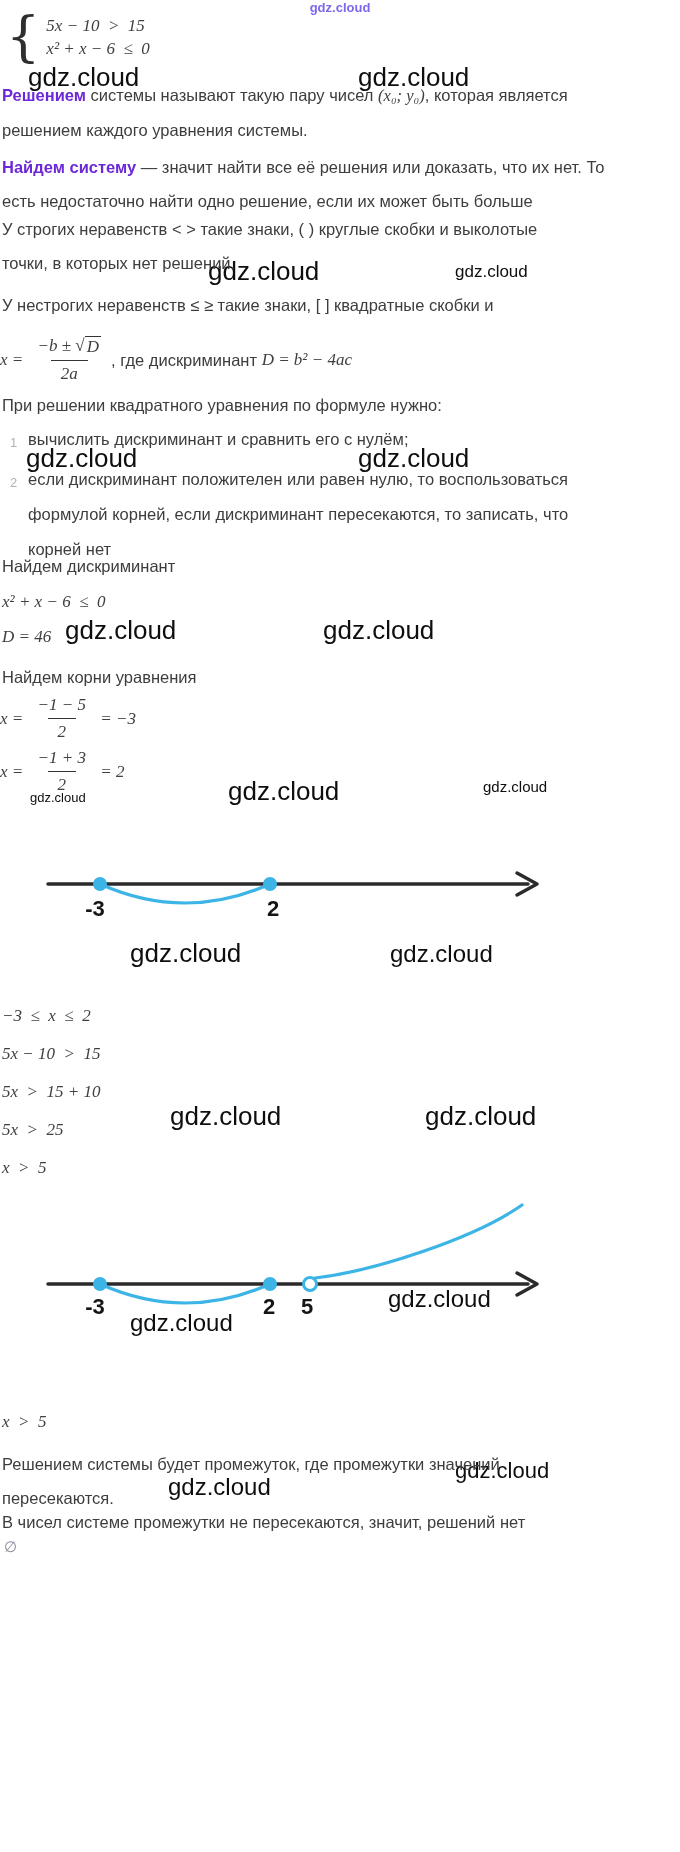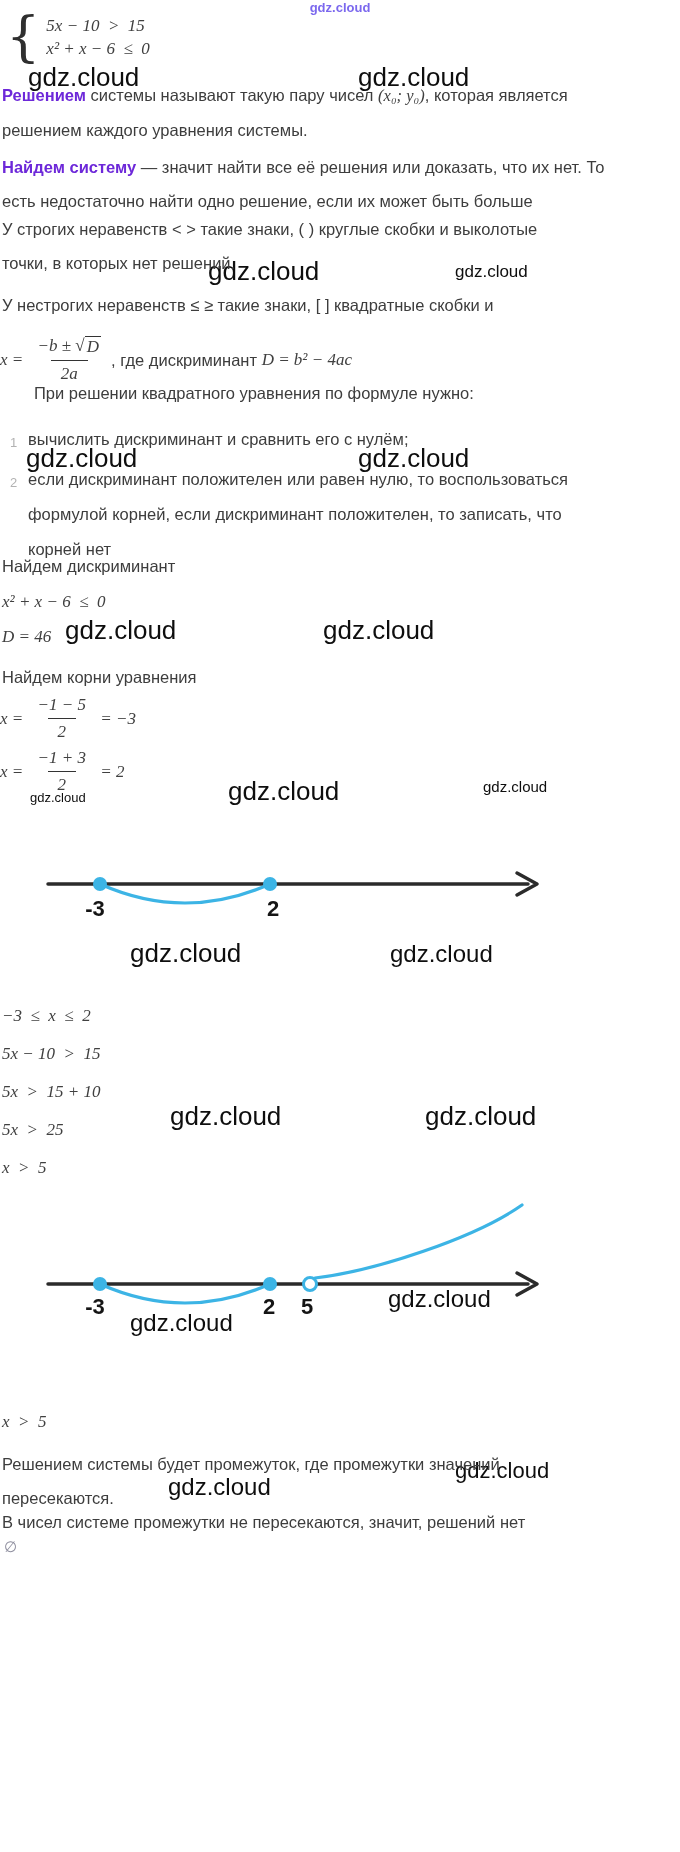--- a/index.html
+++ b/index.html
@@ -111,30 +111,30 @@
   <div class="math-row" style="top:336px;left:0px;">
     <span class="math">x = </span>
     <span class="frac">
       <span class="fnum"><span class="math">−b ± </span><span class="sqrt math">√<span class="radicand">D</span></span></span>
       <span class="fden math">2a</span>
     </span>
     <span class="where-text">, где дискриминант </span>
     <span class="math">D = b² − 4ac</span>
   </div>
 
-  <div class="plain" style="top:384px;margin-left:32px;">При решении квадратного уравнения по формуле нужно:</div>
+  <div class="plain" style="top:396px;">При решении квадратного уравнения по формуле нужно:</div>
 
   <div class="li" style="top:422px;">
     <span class="num">1</span>
     <span>вычислить дискриминант и сравнить его с нулём;</span>
   </div>
   <div class="li" style="top:462px;">
     <span class="num">2</span>
     <span>если дискриминант положителен или равен нулю, то воспользоваться</span><br>
-    <span>формулой корней, если дискриминант положителен, то записать, что</span><br>
+    <span>формулой корней, если дискриминант пересекаются, то записать, что</span><br>
     <span>корней нет</span>
   </div>
 
   <div class="plain" style="top:557px;">Найдем дискриминант</div>
   <div class="math-line math" style="top:592px;">x² + x − 6  ≤  0</div>
   <div class="math-line math" style="top:627px;">D = 46</div>
   <div class="plain" style="top:668px;">Найдем корни уравнения</div>
 
   <div class="math-row" style="top:695px;">
     <span class="math">x = </span>

